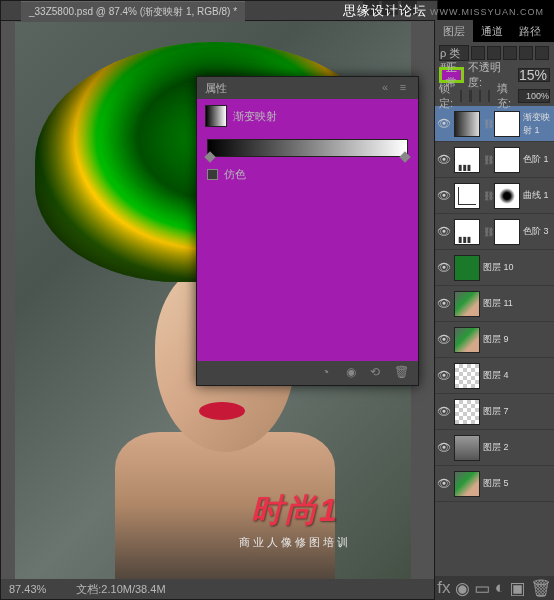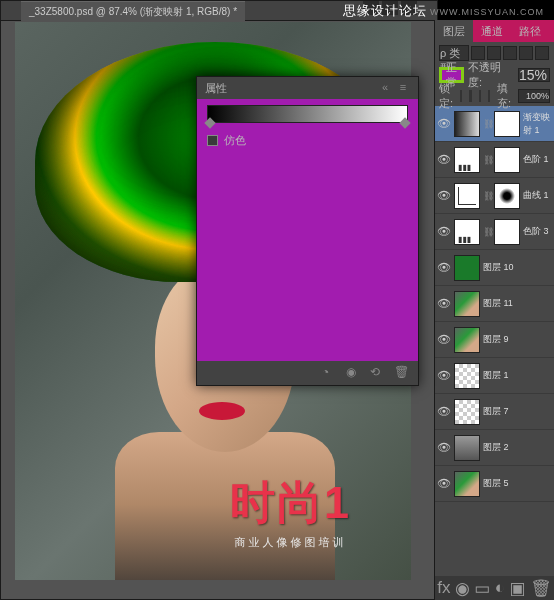--- a/index.html
+++ b/index.html
@@ -13,37 +13,37 @@
 .titlebar .ctrls{margin-left:auto;display:flex;gap:3px}
 .titlebar .ctrls span{width:16px;height:14px;background:#2a2a2a;display:flex;align-items:center;justify-content:center;font-size:9px;color:#888}
 .canvas{position:absolute;top:21px;left:14px;width:396px;height:558px;background:linear-gradient(135deg,#5a6560 0%,#4a5550 30%,#6a7570 60%,#455045 100%);overflow:hidden}
 .portrait{position:absolute;top:0;left:0;width:100%;height:100%}
 .headdress{position:absolute;top:20px;left:20px;width:360px;height:240px;background:radial-gradient(ellipse at 50% 40%,#1a7a2a 0%,#0d5518 30%,#2a9a3a 45%,#d4b830 55%,#0a4012 70%,#053008 100%);border-radius:50% 50% 40% 40%;filter:contrast(1.4) saturate(1.5);box-shadow:inset 0 0 60px rgba(0,0,0,0.6),inset 20px -40px 40px rgba(200,180,40,0.4)}
 .face{position:absolute;top:240px;left:140px;width:140px;height:190px;background:linear-gradient(135deg,#e8c8a8 0%,#d4a888 50%,#b08868 100%);border-radius:45% 45% 50% 50%}
 .face::before{content:"";position:absolute;top:140px;left:44px;width:46px;height:18px;background:#c81838;border-radius:50%}
 .neck{position:absolute;top:410px;left:100px;width:220px;height:180px;background:linear-gradient(180deg,#d4a888 0%,#b08868 40%,#2a2a2a 100%);border-radius:20% 20% 0 0}
 .status{position:absolute;bottom:0;left:0;right:0;height:20px;background:#424242;display:flex;align-items:center;padding:0 8px;font-size:10px;color:#999;gap:30px}
 .wm-bottom{position:absolute;bottom:30px;right:60px;text-align:center;z-index:50}
-.wm-bottom .brand{color:#e8324a;font-size:45px;font-weight:bold;letter-spacing:2px;text-shadow:1px 1px 2px rgba(0,0,0,0.5)}
+.wm-bottom .brand{color:#e8324a;font-size:32px;font-weight:bold;font-style:italic;letter-spacing:2px;text-shadow:1px 1px 2px rgba(0,0,0,0.5)}
 .wm-bottom .sub{color:#e8e8e8;font-size:11px;margin-top:2px;letter-spacing:3px}
 .wm-bottom .contact{color:#e8e8e8;font-size:12px;margin-top:3px}
 .props-panel{position:absolute;top:76px;left:196px;width:223px;height:310px;background:#a21caf;border:1px solid #1a1a1a;box-shadow:0 0 12px rgba(0,0,0,0.7);z-index:60}
 .props-panel .hdr{height:22px;background:#424242;display:flex;align-items:center;padding:0 8px;font-size:10px}
 .props-panel .hdr .x{margin-left:auto;display:flex;gap:4px}
 .props-panel .hdr .x span{width:14px;height:14px;color:#888;text-align:center}
 .props-panel .row1{display:flex;align-items:center;padding:6px 8px;gap:6px}
 .props-panel .thumb{width:22px;height:22px;background:linear-gradient(90deg,#000,#fff);border:1px solid #222}
 .grad-bar{margin:6px 10px;height:18px;background:linear-gradient(90deg,#000 0%,#fff 100%);border:1px solid #222;position:relative}
 .grad-bar .stop{position:absolute;bottom:-5px;width:8px;height:8px;background:#888;transform:rotate(45deg)}
 .props-panel .chk{display:flex;align-items:center;padding:4px 10px;gap:6px;font-size:10px}
 .props-panel .chk .box{width:11px;height:11px;border:1px solid #888;background:#3a3a3a}
 .props-panel .ftr{position:absolute;bottom:0;left:0;right:0;height:24px;background:#424242;display:flex;align-items:center;justify-content:flex-end;padding:0 8px;gap:8px}
 .props-panel .ftr span{width:16px;height:16px;color:#888;font-size:12px}
 .layers{position:absolute;top:20px;right:0;width:120px;height:580px;background:#474747;border-left:1px solid #1a1a1a}
-.layers .tabs{height:22px;background:#be185d;display:flex;align-items:center;font-size:10px}
+.layers .tabs{height:22px;background:#000000;display:flex;align-items:center;font-size:10px}
 .layers .tabs span{padding:4px 8px}
 .layers .tabs .active{background:#474747}
 .layers .filter{height:22px;display:flex;align-items:center;padding:0 4px;gap:2px}
 .layers .filter .sel{width:30px;height:16px;background:#333;border:1px solid #222}
 .layers .filter .ic{width:14px;height:14px;background:#333;border:1px solid #222}
 .layers .blend{height:22px;display:flex;align-items:center;padding:0 4px;gap:4px;font-size:9px}
 .layers .blend .dd{flex:1;height:16px;background:#a21caf;border:3px solid #84cc16;padding:0 4px;display:flex;align-items:center}
 .layers .blend input{width:32px;height:14px;background:#333;border:1px solid #222;color:#ccc;font-size:14px;text-align:left}
 .layers .lock{height:20px;display:flex;align-items:center;padding:0 4px;gap:7px;font-size:9px}
 .layers .lock .ic{width:12px;height:12px;background:#333}
@@ -93,30 +93,38 @@
     <div class="portrait">
       <div class="neck"></div>
       <div class="face"></div>
       <div class="headdress"></div>
     </div>
     <div class="wm-bottom">
       <div class="brand">时尚1</div>
       <div class="sub">商业人像修图培训</div>
     </div>
   </div>
+  <div class="status">
+    <span>87.43%</span>
+    <span>文档:2.10M/38.4M</span>
+  </div>
 </div>
 
 <div class="props-panel">
   <div class="hdr">
     <span>属性</span>
     <div class="x">
         <span>«</span>
         <span>≡</span>
       </div>
   </div>
+  <div class="row1">
+    <div class="thumb"></div>
+    <span>渐变映射</span>
+  </div>
   <div class="grad-bar">
     <div class="stop" style="left:-2px"></div>
     <div class="stop" style="right:-2px"></div>
   </div>
   <div class="chk">
       <div class="box"></div>
       <span>仿色</span>
     </div>
   <div class="ftr">
     <span>◔</span>
@@ -194,21 +202,21 @@
         <div class="name">图层 11</div>
       </div>
       <div class="layer">
         <div class="eye">👁</div>
         <div class="th img"></div>
         <div class="name">图层 9</div>
       </div>
       <div class="layer">
         <div class="eye">👁</div>
         <div class="th trans"></div>
-        <div class="name">图层 1</div>
+        <div class="name">图层 4</div>
       </div>
       <div class="layer">
         <div class="eye">👁</div>
         <div class="th trans"></div>
         <div class="name">图层 7</div>
       </div>
       <div class="layer">
         <div class="eye">👁</div>
         <div class="th gray"></div>
         <div class="name">图层 2</div>

